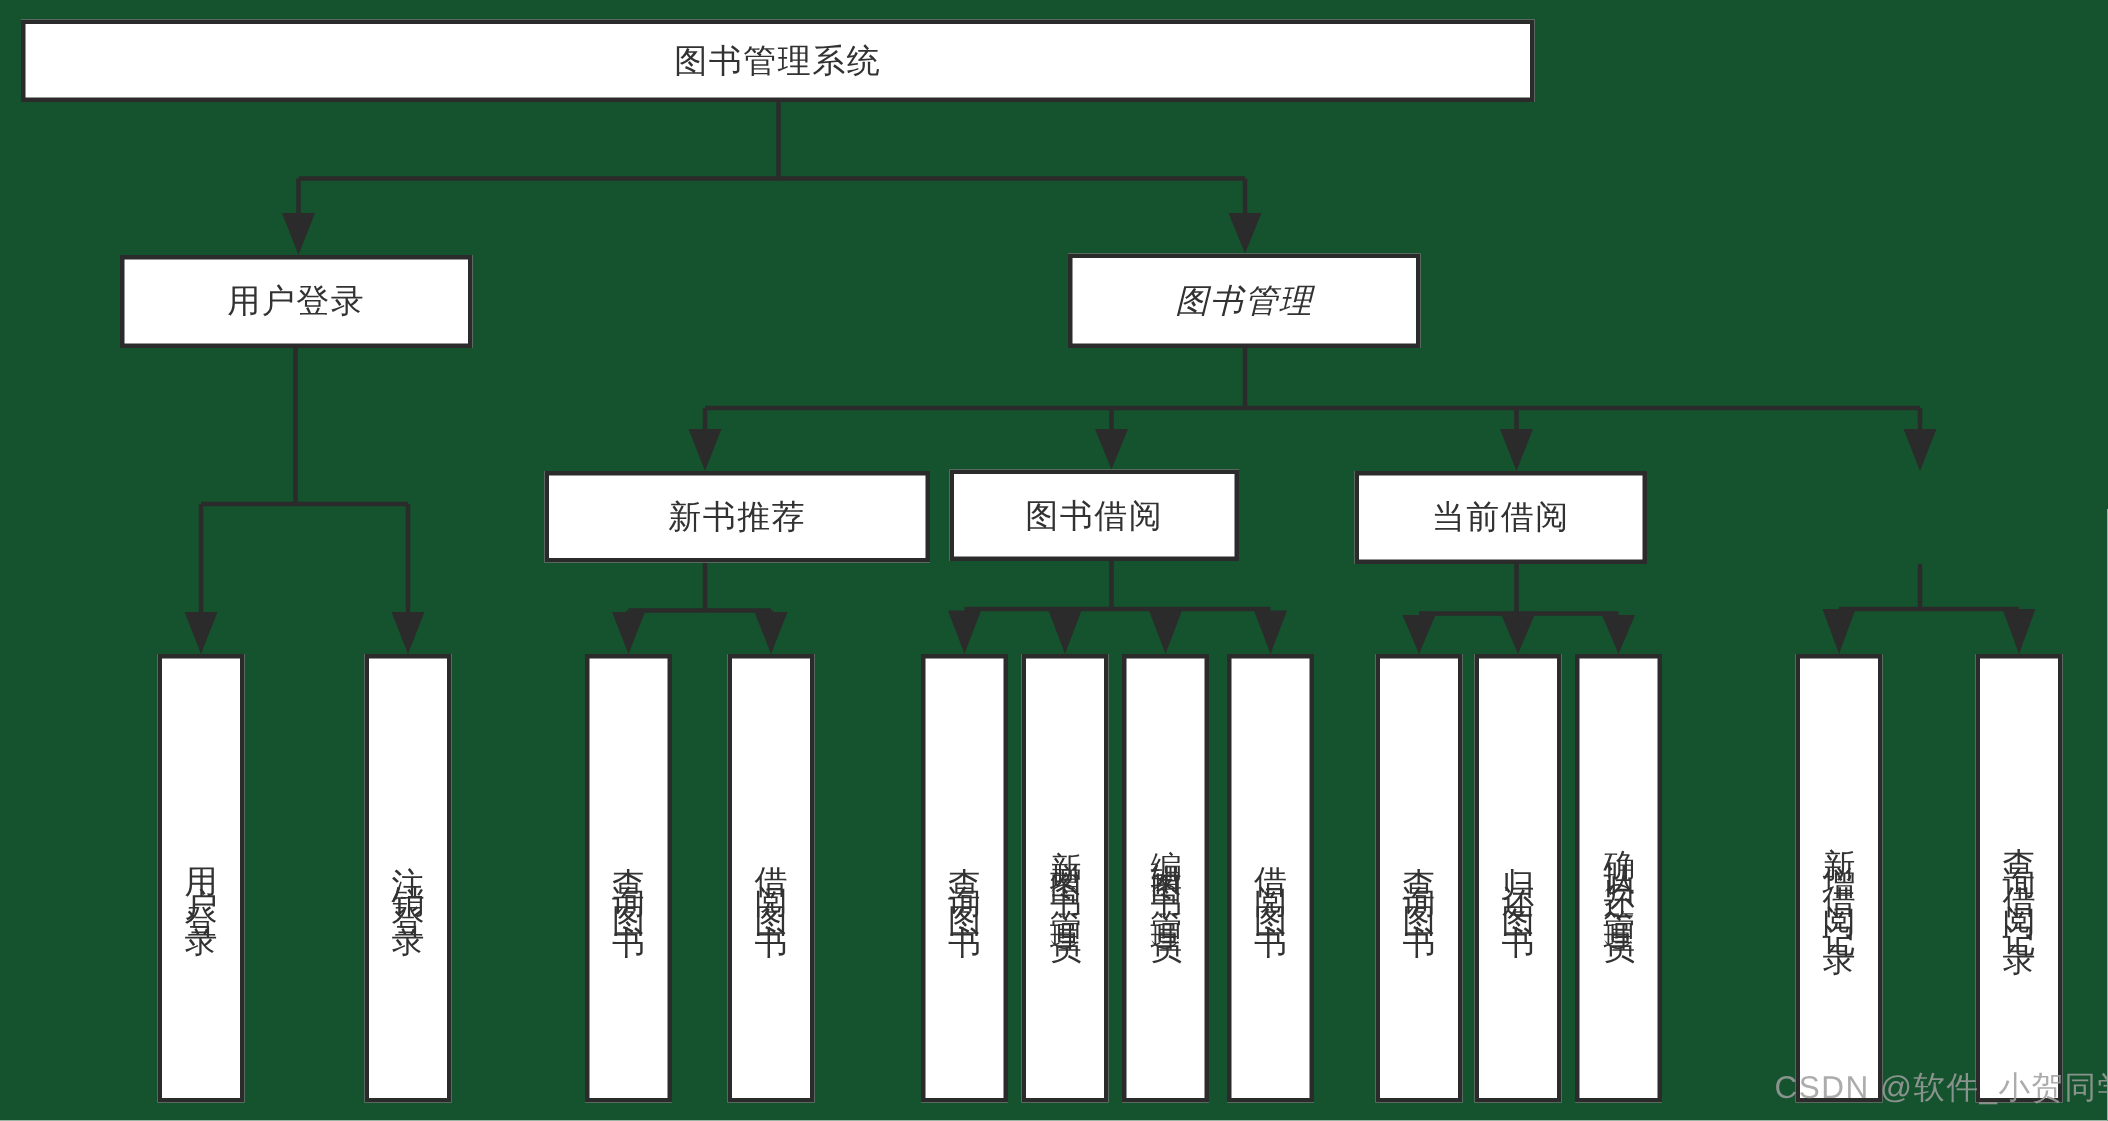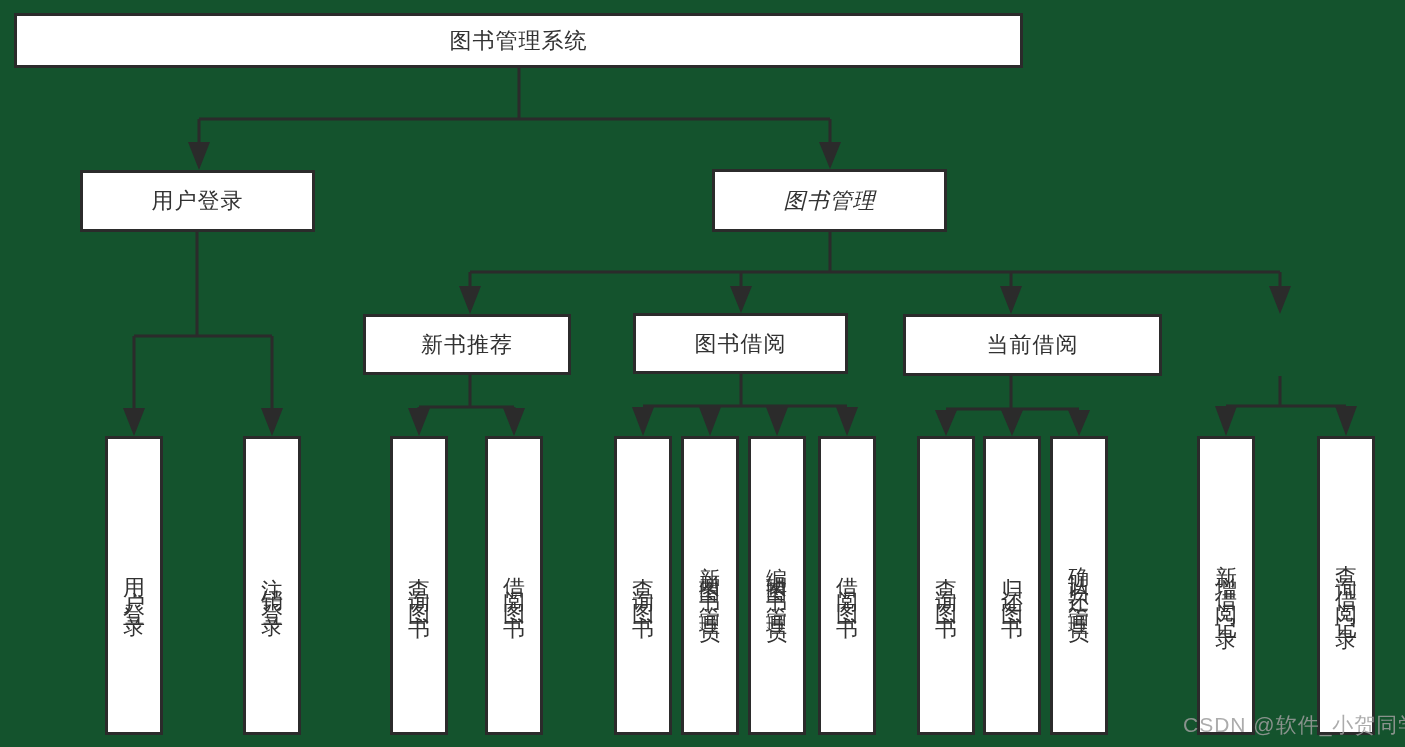--- a/index.html
+++ b/index.html
@@ -107,23 +107,23 @@
       <polygon points="1215,406 1237,406 1226,436"></polygon>
       <polygon points="1335,406 1357,406 1346,436"></polygon>
     </g>
   </svg>
 
   <div class="node" style="left:14px; top:13px; width:1009px; height:55px;">图书管理系统</div>
 
   <div class="node" style="left:80px; top:170px; width:235px; height:62px;">用户登录</div>
   <div class="node" style="left:712px; top:169px; width:235px; height:63px;font-style:italic;">图书管理</div>
 
-  <div class="node" style="left:363px; top:314px; width:208px; height:61px;">新书推荐</div>
-  <div class="node" style="left:633px; top:313px; width:215px; height:61px;">图书借阅</div>
-  <div class="node" style="left:903px; top:314px; width:259px; height:62px;">当前借阅</div>
+  <div class="node" style="left:363px; top:314px; width:257px; height:61px;">新书推荐</div>
+  <div class="node" style="left:633px; top:313px; width:193px; height:61px;">图书借阅</div>
+  <div class="node" style="left:903px; top:314px; width:195px; height:62px;">当前借阅</div>
 
   <div class="node leaf" style="left:105px;">
     <span class="vtext">用户登录</span>
   </div>
   <div class="node leaf" style="left:243px;">
     <span class="vtext">注销登录</span>
   </div>
 
   <div class="node leaf" style="left:390px;">
     <span class="vtext">查询图书</span>

